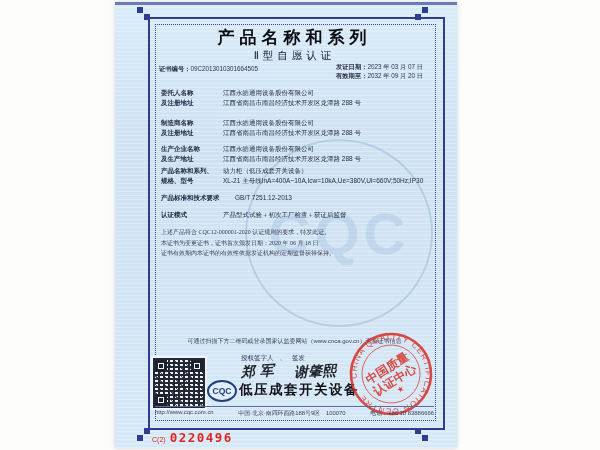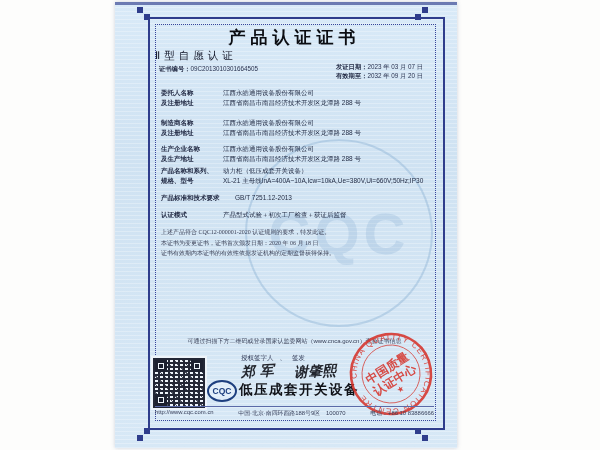--- a/index.html
+++ b/index.html
@@ -24,21 +24,21 @@
   .frame-inner{position:absolute;left:40px;top:22px;width:279px;height:395px;border:1px dotted #37459a;}
   .sq{position:absolute;width:6px;height:6px;background:#2f3d8c;}
   .content{position:absolute;left:40px;top:22px;width:279px;height:395px;font-size:6.5px;}
   .watermark{
     position:absolute;left:90px;top:115px;width:184px;height:184px;border-radius:50%;
     border:2px solid rgba(110,155,200,.30);
     display:flex;align-items:center;justify-content:center;z-index:0;
   }
   .watermark span{font-size:58px;font-weight:bold;color:rgba(110,155,200,.20);letter-spacing:4px;}
   .title{position:absolute;top:2px;left:0;width:100%;text-align:center;font-size:17px;font-weight:bold;letter-spacing:5px;color:#0b0d12;}
-  .subtitle{position:absolute;top:25px;left:0;width:100%;font-size:10.5px;letter-spacing:4px;color:#15192b;}
+  .subtitle{position:absolute;top:25px;left:0;width:100%;text-align:center;font-size:10.5px;letter-spacing:4px;color:#15192b;}
   .meta-left{position:absolute;top:41px;left:4px;font-size:6.3px;color:#2a3350;}
   .meta-right{position:absolute;top:39px;left:181px;font-size:6.3px;line-height:8.5px;color:#2a3350;}
   .lblb{font-weight:bold;color:#222a44;}
   .prow{position:absolute;left:6px;line-height:9.5px;}
   .prow .lbl{position:absolute;left:0;top:0;width:58px;font-weight:bold;color:#222a44;}
   .prow .val{position:absolute;left:62px;top:0;width:205px;color:#1e2740;}
   .notes{position:absolute;left:6px;width:262px;font-size:6px;color:#3a3f55;font-family:"Liberation Serif",serif;}
   .note-line{position:absolute;left:0;width:100%;}
   .verify{position:absolute;top:313px;left:0;width:100%;text-align:center;font-size:6px;color:#3a4158;}
   .signlabels{position:absolute;top:330px;left:86px;font-size:6.5px;color:#2a3350;display:flex;gap:6px;}
@@ -83,21 +83,21 @@
 
   <div class="frame-outer"></div>
   <div class="frame-inner"></div>
 
   <div class="content">
 
     <div class="watermark">
       <span>CQC</span>
     </div>
 
-    <div class="title">产品认证证书</div>
+    <div class="title">产品名称和系列</div>
     <div class="subtitle">Ⅱ型自愿认证</div>
 
     <div class="meta-left">
       <span class="lblb">证书编号：</span><span>09C2013010301664505</span>
     </div>
     <div class="meta-right">
       <div>
         <span class="lblb">发证日期：</span><span>2023 年 03 月 07 日</span>
       </div>
       <div>
@@ -205,13 +205,17 @@
     </svg>
 
     <div class="footrule"></div>
     <div class="footrow">
       <span>http://www.cqc.com.cn</span>
       <span>中国·北京·南四环西路188号9区　100070</span>
       <span>电话：+86 10 83886666</span>
     </div>
   </div>
 
+  <div class="serial">
+    <span class="pfx">C(2)</span>
+    <span class="num">0220496</span>
+  </div>
 </div>
 
 </body></html>

